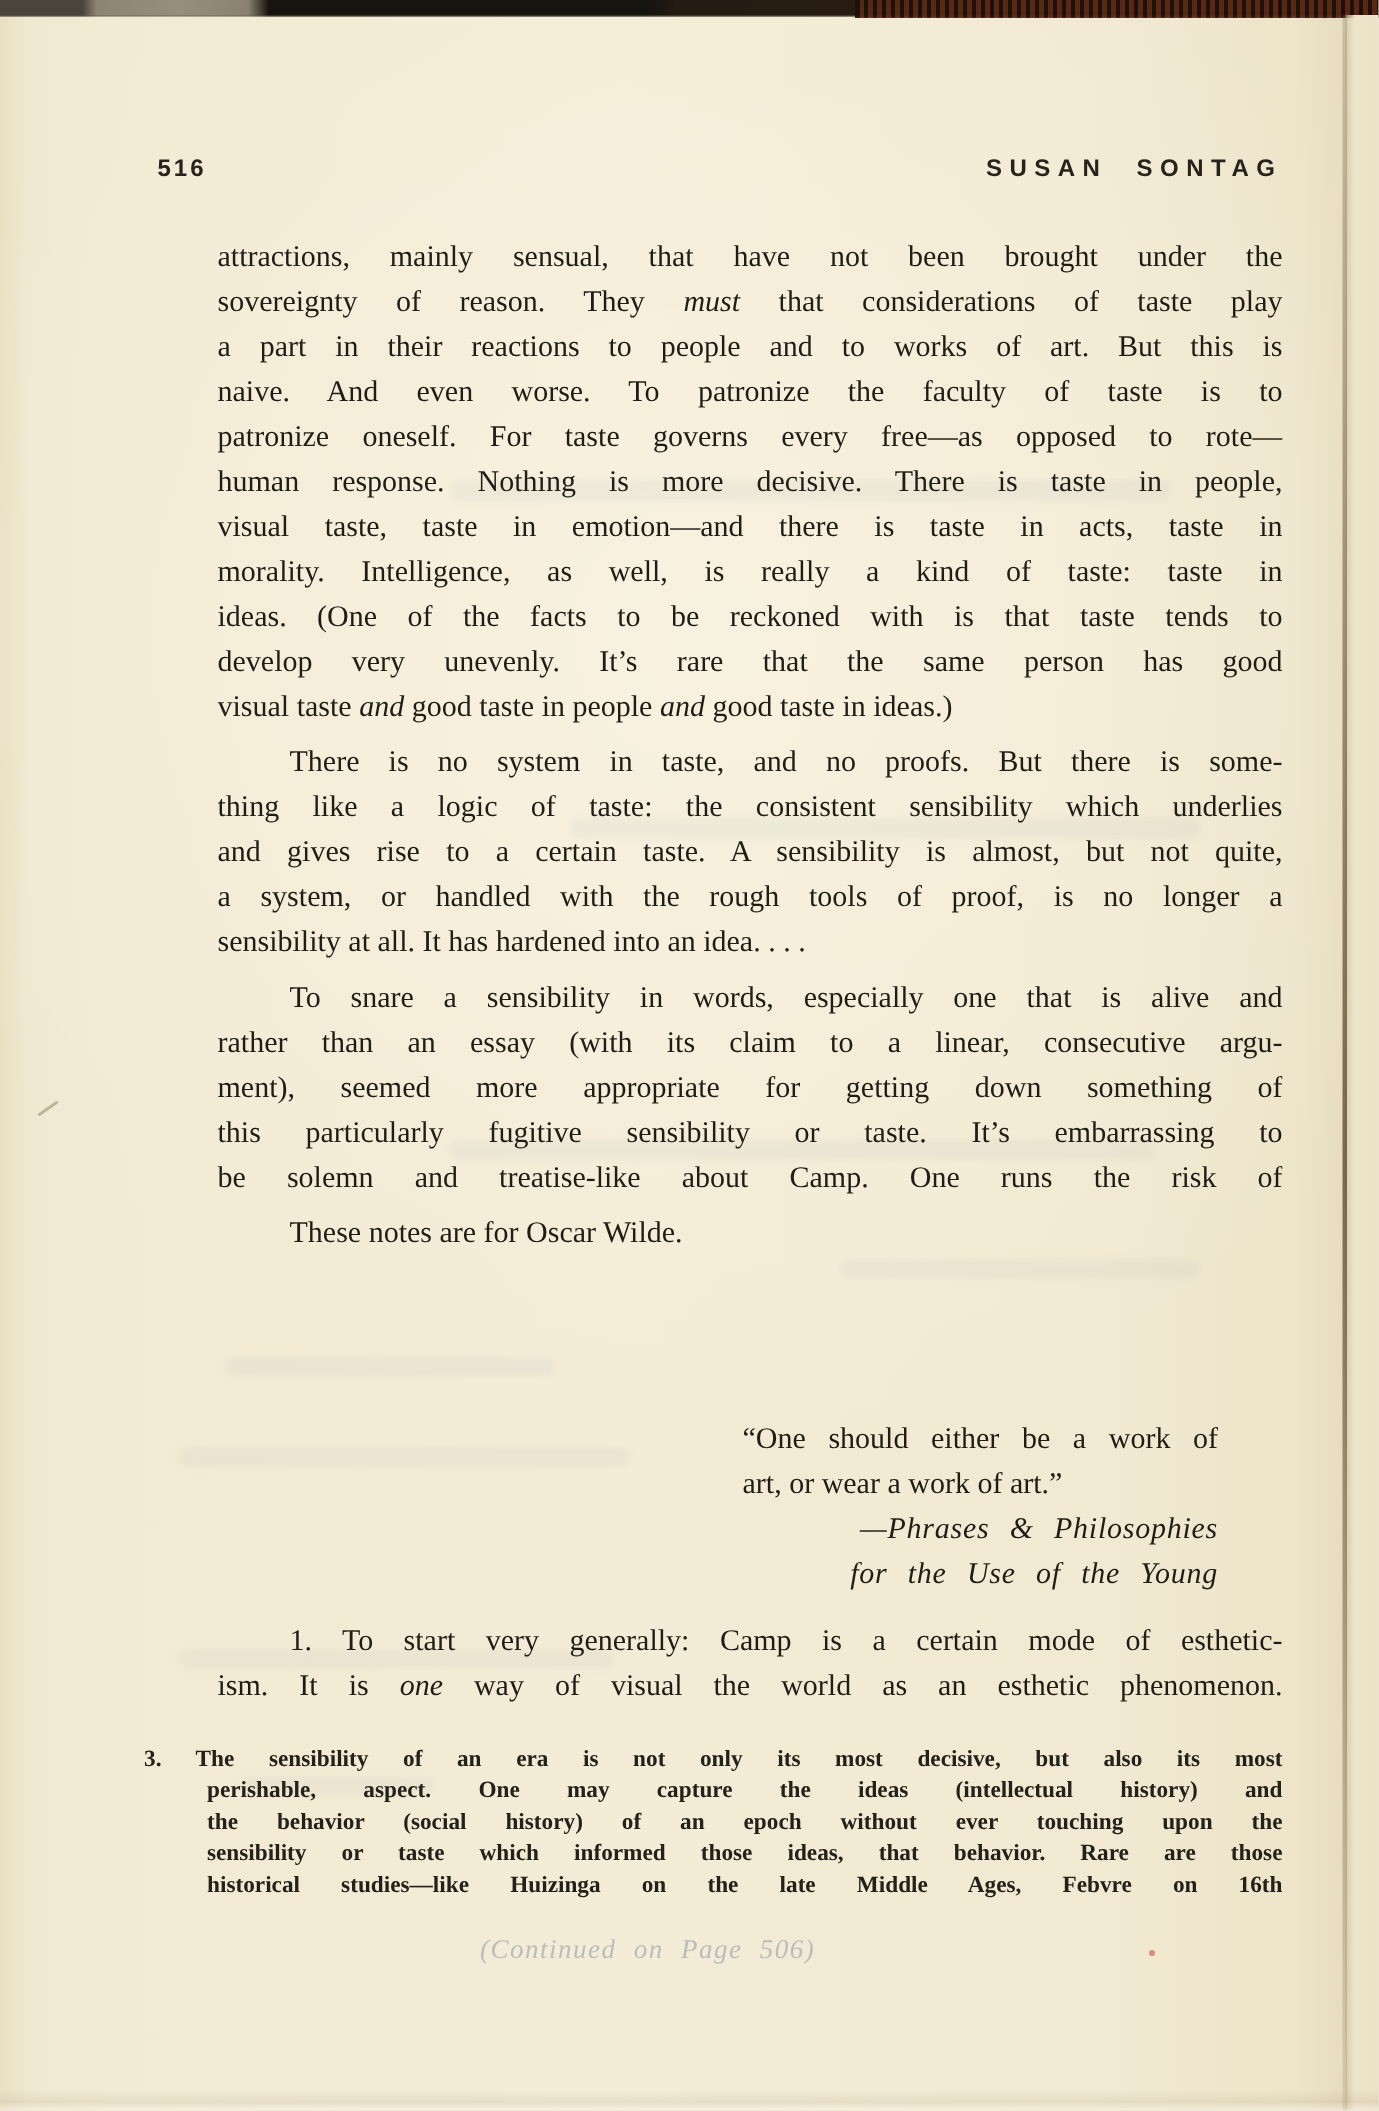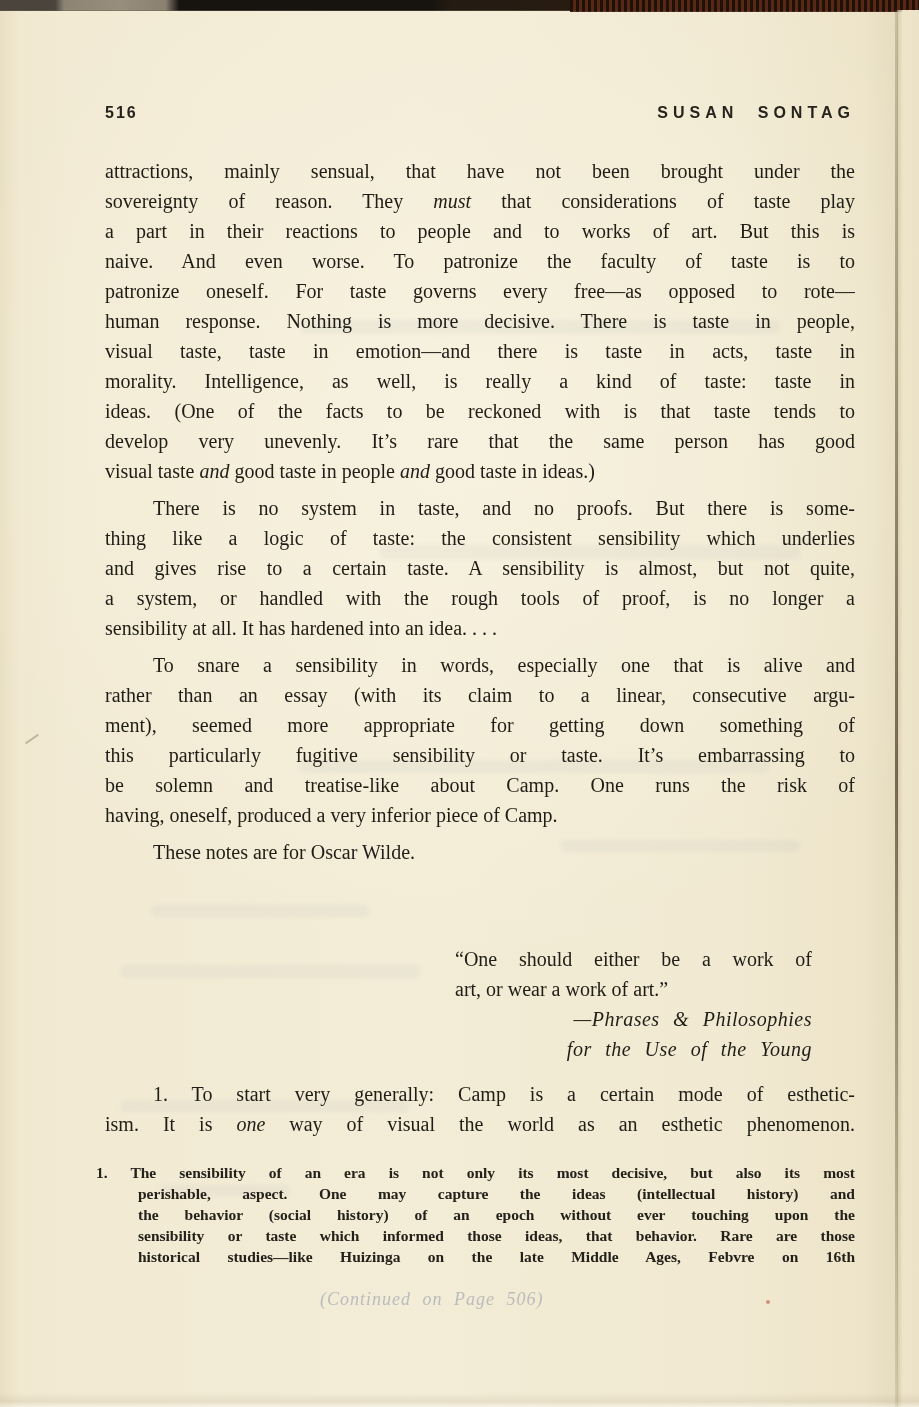--- a/index.html
+++ b/index.html
@@ -32,21 +32,21 @@
   .hdr{position:absolute;top:104px;left:0;width:750px;height:24px;
     font-family:"Liberation Sans","DejaVu Sans",sans-serif;font-weight:bold;font-size:16px;color:#26231d;}
   .pagenum{position:absolute;left:0;top:0;letter-spacing:2px;}
   .runhead{position:absolute;right:0;top:0;letter-spacing:5px;word-spacing:10px;}
 
   .blk{position:absolute;left:0;width:750px;font-size:20px;line-height:30px;}
   #body1{top:156px;}
   #body2{top:1079px;}
   .para{margin:0;}
   .para + .para{margin-top:7px;}
-  .line{height:30px;overflow:hidden;white-space:normal;}
+  .line{height:30px;overflow:hidden;white-space:normal;margin-left:40px;}
   .j{text-align:justify;text-align-last:justify;text-justify:inter-word;}
   .ind .line:first-child{text-indent:48px;}
   .i{font-style:italic;}
   .sup{font-size:12px;vertical-align:6px;line-height:0;}
 
   #epigraph{top:944px;left:350px;width:357px;}
   #epigraph .line{height:30px;}
   .attr-line{height:30px;text-align:right;font-style:italic;word-spacing:8px;letter-spacing:.5px;}
 
   #footnote{top:1162px;left:-9px;width:759px;font-size:15.5px;line-height:21px;font-weight:bold;color:#24211a;}
@@ -116,21 +116,20 @@
           <div class="line j"><span>and gives rise to a certain taste. A sensibility is almost, but not quite,</span></div>
           <div class="line j"><span>a system, or handled with the rough tools of proof, is no longer a</span></div>
           <div class="line"><span>sensibility at all. It has hardened into an idea. . . .</span></div>
         </div>
         <div class="para ind">
           <div class="line j"><span>To snare a sensibility in words, especially one that is alive and</span></div>
           <div class="line j"><span>rather than an essay (with its claim to a linear, consecutive argu-</span></div>
           <div class="line j"><span>ment), seemed more appropriate for getting down something of</span></div>
           <div class="line j"><span>this particularly fugitive sensibility or taste. It’s embarrassing to</span></div>
           <div class="line j"><span>be solemn and treatise-like about Camp. One runs the risk of</span></div>
-          <div class="line"><span>having, oneself, produced a very inferior piece of Camp.</span></div>
         </div>
         <div class="para ind">
           <div class="line"><span>These notes are for Oscar Wilde.</span></div>
         </div>
       </div>
 
     <div class="blk" id="epigraph">
       <div id="epiQuote">
           <div class="line j">“One should either be a work of</div>
           <div class="line">art, or wear a work of art.”</div>
@@ -142,21 +141,21 @@
     </div>
 
     <div class="blk" id="body2">
         <div class="para ind">
           <div class="line j"><span>1. To start very generally: Camp is a certain mode of esthetic-</span></div>
           <div class="line j"><span>ism. It is </span><span class="i">one</span><span> way of visual the world as an esthetic phenomenon.</span></div>
         </div>
       </div>
 
     <div class="blk" id="footnote">
-        <div class="line">1. The sensibility of an era is not only its most decisive, but also its most</div>
+        <div class="line">3. The sensibility of an era is not only its most decisive, but also its most</div>
         <div class="line">perishable, aspect. One may capture the ideas (intellectual history) and</div>
         <div class="line">the behavior (social history) of an epoch without ever touching upon the</div>
         <div class="line">sensibility or taste which informed those ideas, that behavior. Rare are those</div>
         <div class="line">historical studies—like Huizinga on the late Middle Ages, Febvre on 16th</div>
       </div>
 
     <div class="ghost">(Continued on Page 506)</div>
   </div>
 </div>
 

